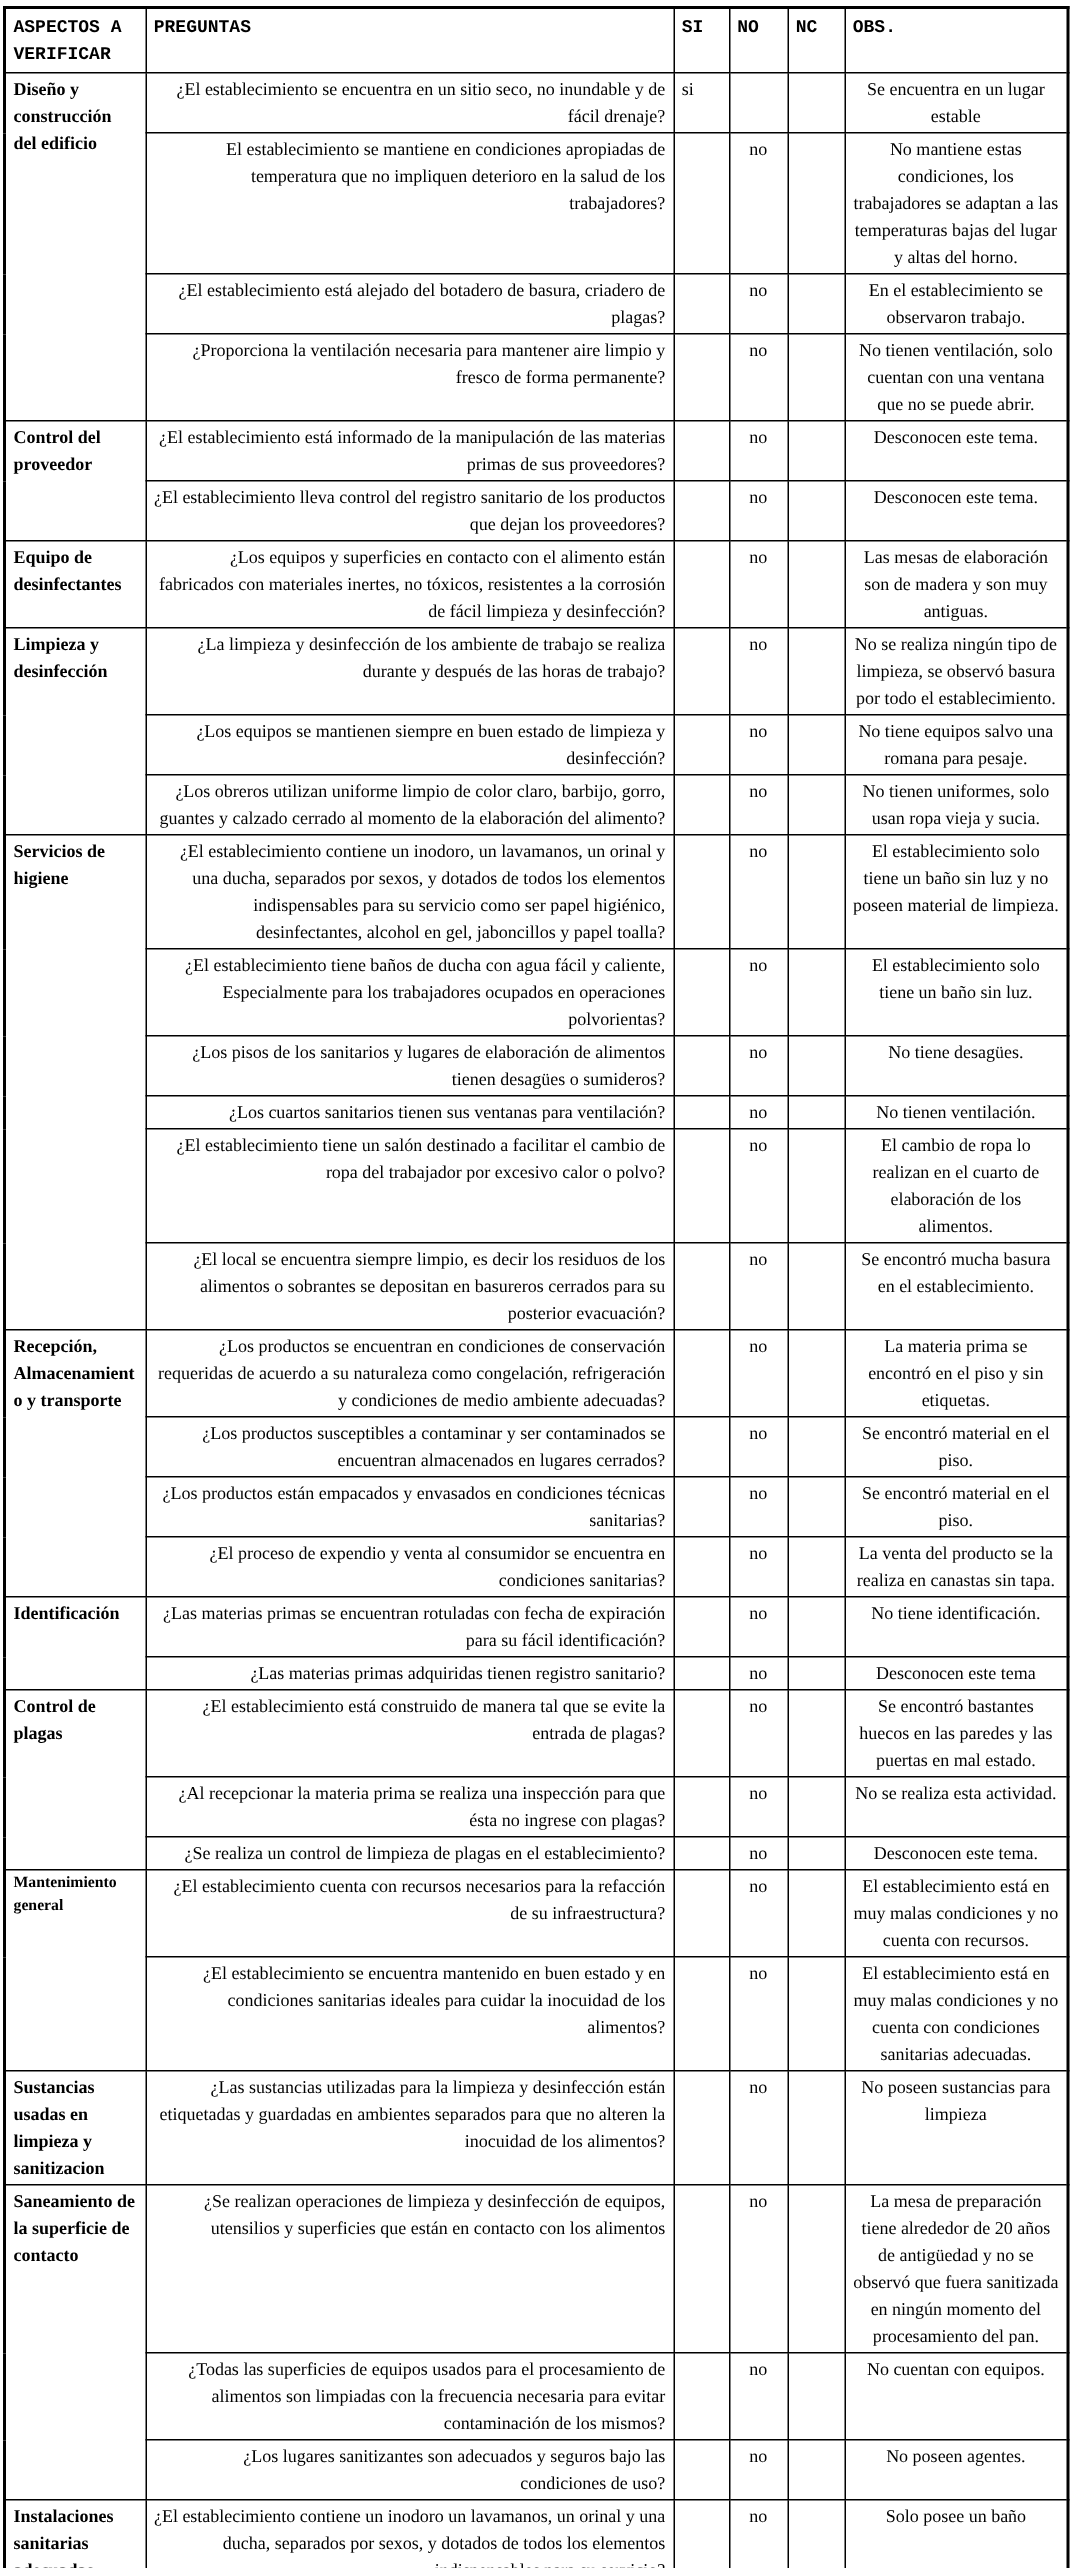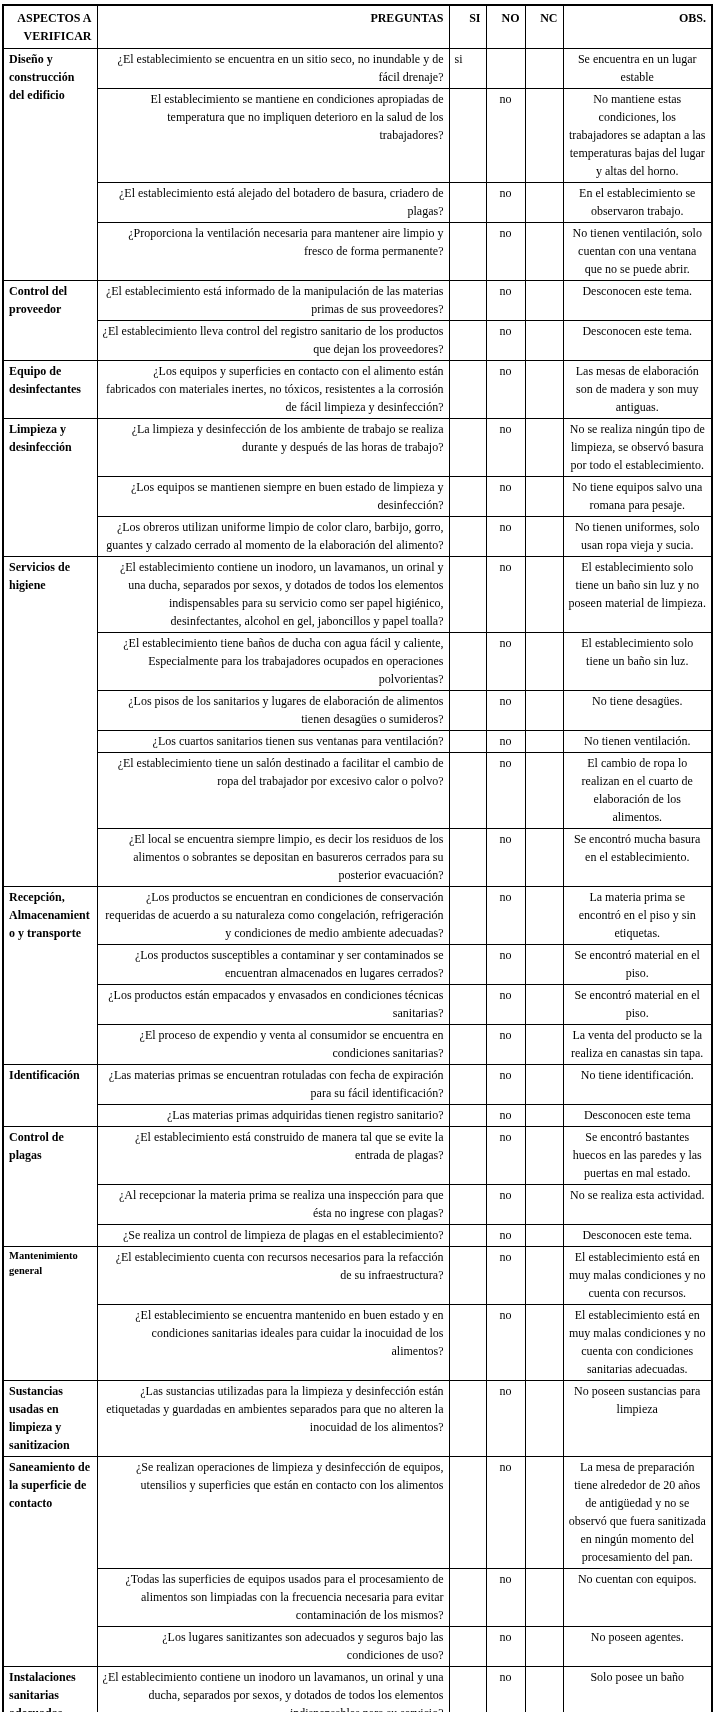--- a/index.html
+++ b/index.html
@@ -35,24 +35,25 @@
   table.checklist td {
     border: 1px solid #000;
     vertical-align: top;
     font-size: 12px;
     line-height: 1.5;
     padding: 1px 5px 2px 5px;
     overflow-wrap: break-word;
     word-wrap: break-word;
   }
   table.checklist th {
-    text-align: right;
+    text-align: left;
     font-weight: bold;
     padding-top: 3px;
     padding-bottom: 3px;
+    font-family: Liberation Mono, monospace;
   }
   td.aspect {
     font-weight: bold;
     padding-left: 4px;
     margin-top: 44px;
   }
   td.aspect.small-aspect {
     font-size: 10.5px;
     line-height: 1.45;
   }

